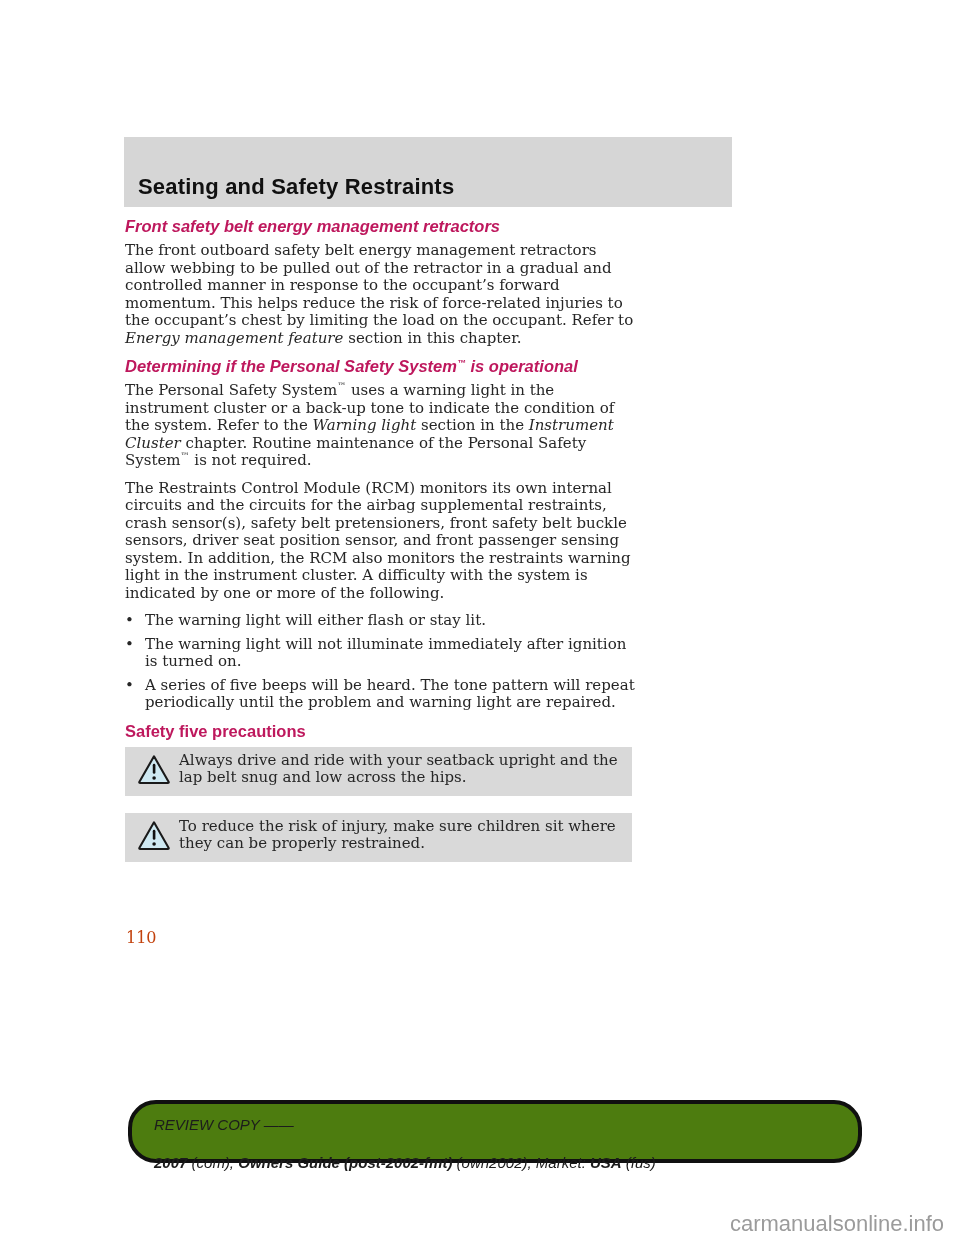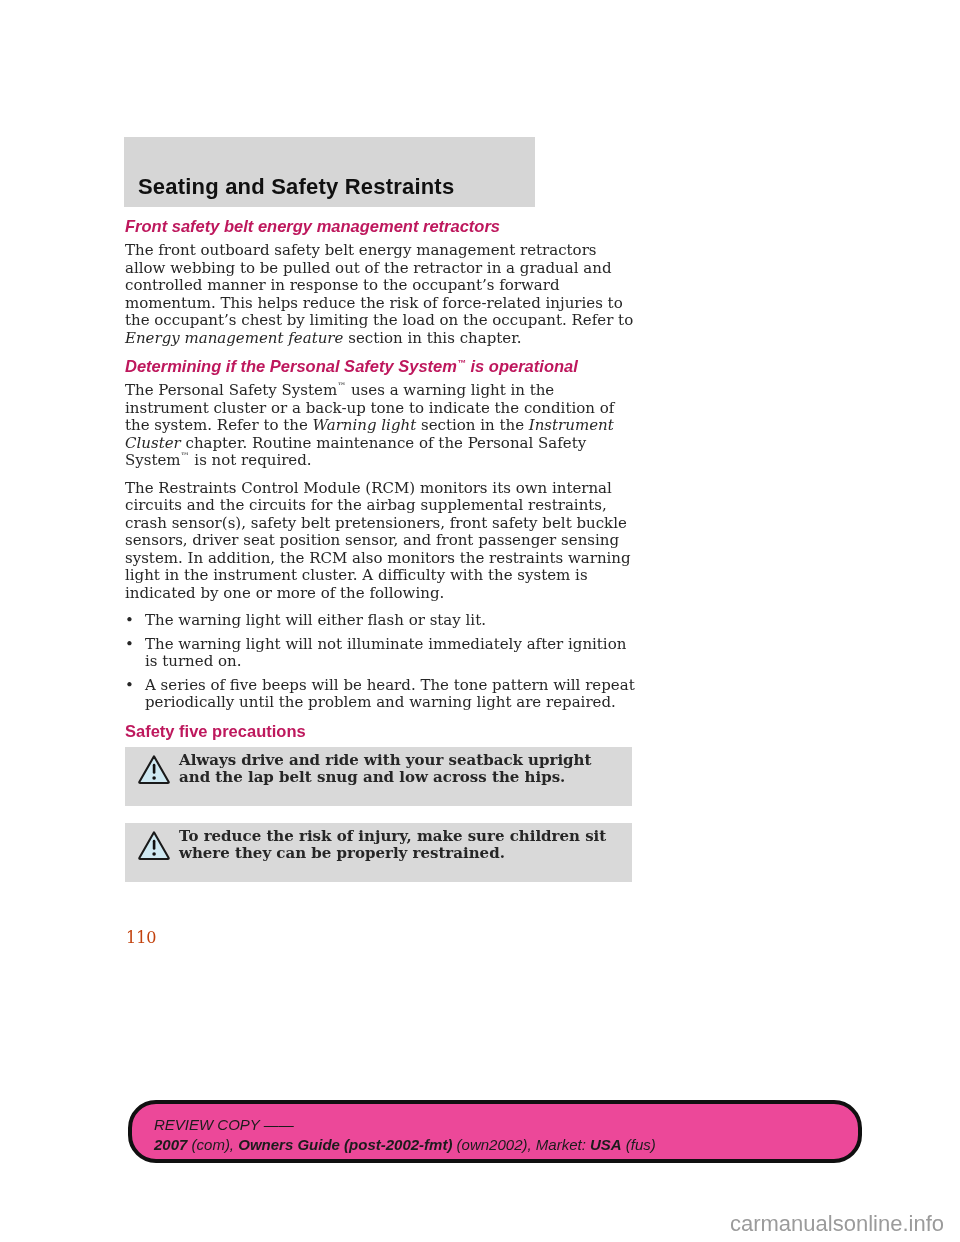--- a/index.html
+++ b/index.html
@@ -2,21 +2,21 @@
 <html><head>
 <meta charset="utf-8">
 <style>
   html,body{margin:0;padding:0;}
   body{
     width:960px;height:1242px;position:relative;background:#ffffff;
     font-family:"DejaVu Serif", serif;color:#262626;overflow:hidden;
   }
   .content{position:absolute;left:125px;top:137px;width:512px;}
   .header-bar{
-    width:411px;height:70px;background:#d6d6d6;margin-left:-1px;
+    width:608px;height:70px;background:#d6d6d6;margin-left:-1px;
     display:flex;align-items:flex-end;box-sizing:border-box;
     padding:0 0 7px 14px;
   }
   .header-title{
     font-family:"Liberation Sans", sans-serif;font-weight:bold;
     font-size:22px;color:#101010;letter-spacing:.2px;
   }
   .sect-head{
     font-family:Liberation Sans, sans-serif;font-weight:bold;font-style:italic;
     font-size:16.5px;color:#be185d;margin:10px 0 6px;
@@ -25,33 +25,33 @@
   .content > .sect-head:first-of-type{margin-top:16px;}
   p.body{font-size:15px;line-height:17.5px;margin:0 0 10px;}
   p.body i{font-style:italic;}
   sup.tm{font-size:9px;vertical-align:6px;line-height:0;}
   .bullets{margin:0 0 10px;}
   .bullet{display:flex;margin:0 0 6px;font-size:15px;line-height:17.5px;}
   .bullet .dot{width:20px;flex:0 0 20px;}
   .bullet .btxt{flex:1;}
   .warnbox{
     background:#d9d9d9;width:507px;box-sizing:border-box;min-height:45px;
-    display:flex;align-items:center;padding:5px 8px 19px 12px;margin:0 0 17px;font-weight:bold;
+    display:flex;align-items:center;padding:5px 8px 9px 12px;margin:0 0 17px;
   }
   .warnbox .wicon{flex:0 0 34px;margin-right:8px;display:flex;align-items:center;}
   .warnbox p{margin:0;flex:1;}
   .page-number{position:absolute;left:126px;top:928px;font-size:16px;color:#c2410c;}
   .review-stamp{
     position:absolute;left:128px;top:1100px;width:734px;height:63px;
     box-sizing:border-box;border:4px solid #101010;border-radius:28px;
-    background:#ec4899;padding:12px 0 0 22px;
+    background:#4d7c0f;padding:12px 0 0 22px;
     font-family:"Liberation Sans", sans-serif;font-size:15px;color:#1c1c1c;
   }
   .review-stamp .f1{font-style:italic;}
-  .review-stamp .f2{font-style:italic;margin-top:3px;}
+  .review-stamp .f2{font-style:italic;margin-top:21px;}
   .review-stamp .b{font-weight:bold;}
   .watermark{
     position:absolute;top:1211px;right:16px;
     font-family:"Liberation Sans", sans-serif;font-size:22px;color:#9b9b9b;
   }
 </style>
 </head>
 <body>
 
 <div class="content">

